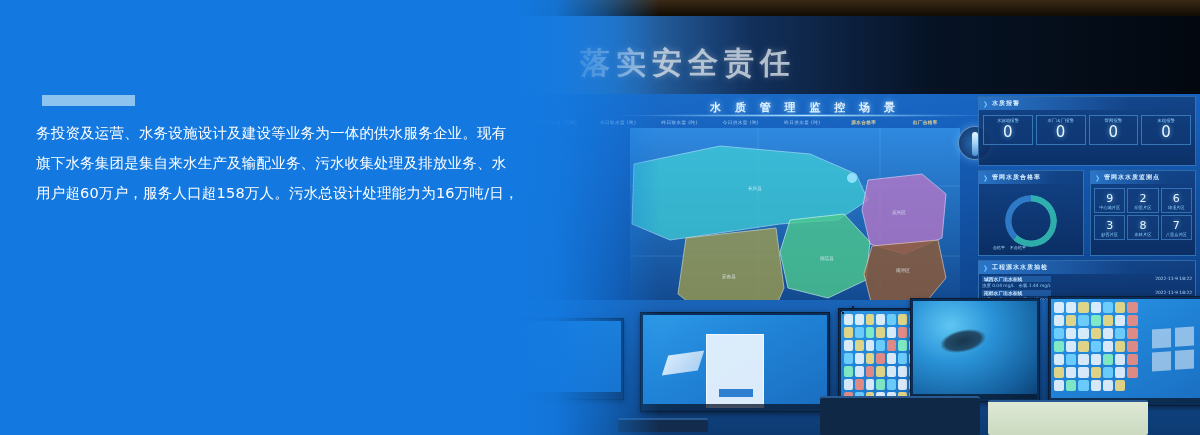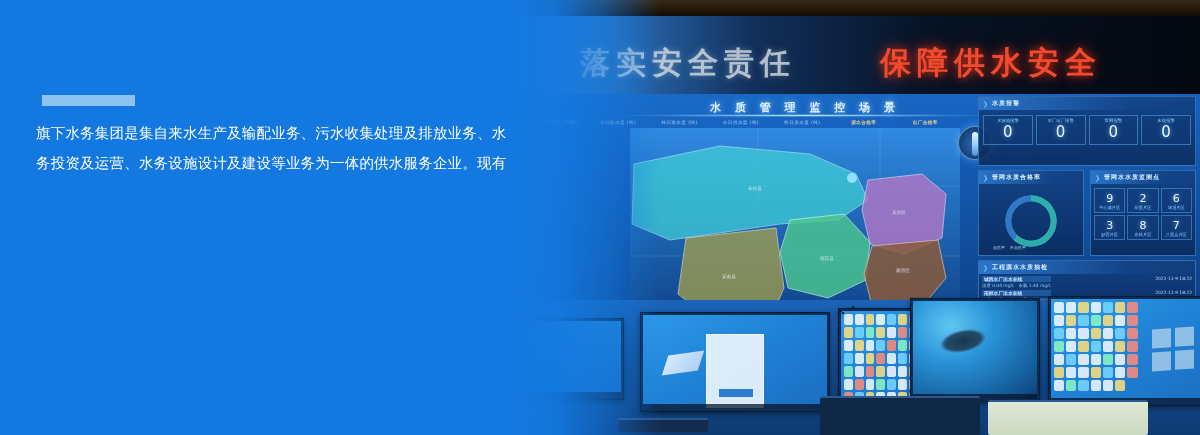--- a/index.html
+++ b/index.html
@@ -156,21 +156,20 @@
 
   <div class="photo">
 
     <div class="wall-top"></div>
 
     <div class="videowall">
 
       <div class="wall-dark left-fade"></div>
 
       <div class="slogan slogan-white">落实安全责任</div>
-      <div class="slogan slogan-red">保障供水安全</div>
 
       <div class="dash">
 
         <div class="dash-title">水 质 管 理 监 控 场 景</div>
         <div class="dash-title-glow"></div>
 
         <div class="kpi-row">
           <div class="kpi">
             <div class="kpi-label">今日供水量 (万吨)</div>
             <div class="kpi-val"></div>
@@ -518,18 +517,19 @@
 
     </div>
   </div>
 
   <div class="leftblock"></div>
   <div class="fade"></div>
 
   <div class="content">
     <div class="rule"></div>
     <div class="para">
+      <p>务投资及运营、水务设施设计及建设等业务为一体的供水服务企业。现有</p>
       <p>旗下水务集团是集自来水生产及输配业务、污水收集处理及排放业务、水</p>
-      <p>务投资及运营、水务设施设计及建设等业务为一体的供水服务企业。现有</p>
+      <p>用户超60万户，服务人口超158万人。污水总设计处理能力为16万吨/日，</p>
     </div>
   </div>
 
 </div>
 
 </body></html>

